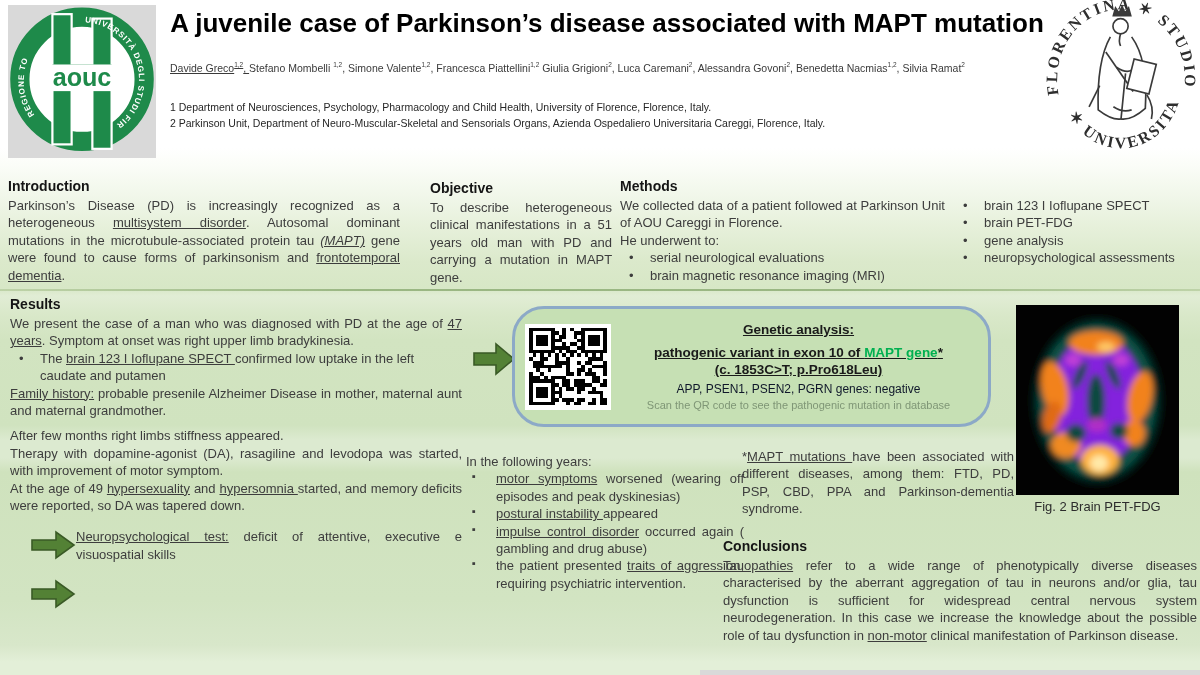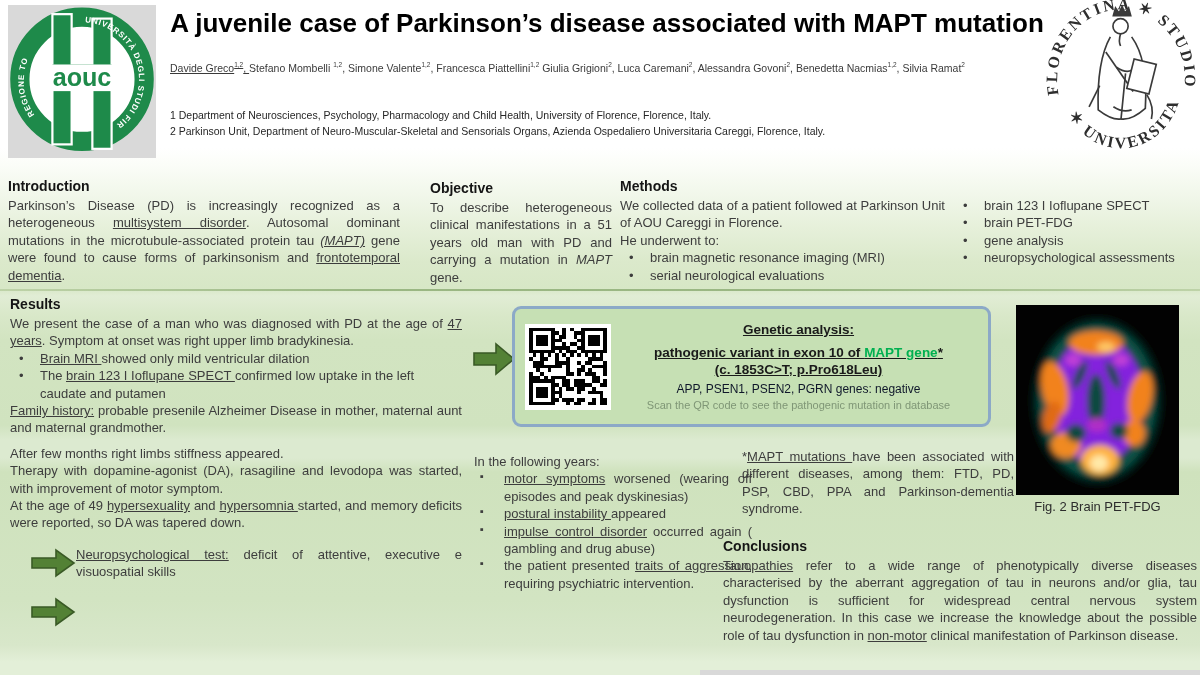--- a/index.html
+++ b/index.html
@@ -18,21 +18,21 @@
   .blist{list-style:none;margin:0;padding:0;font-size:13px;line-height:1.34;}
   .blist li{position:relative;padding-left:30px;margin:0;}
   .dot li::before{content:"\2022";position:absolute;left:9px;top:0;}
   .sq li::before{content:"\25AA";position:absolute;left:6px;top:-1px;font-size:11px;}
   .title{font-size:26px;font-weight:bold;color:#000;text-align:center;line-height:1.1;}
   .authors{font-size:10.5px;color:#3a3a3a;line-height:1.5;}
   .affil{font-size:10.5px;color:#262626;line-height:1.5;}
   .divider{height:2px;background:linear-gradient(90deg,#b9cfa2,#8fae77 30%,#8fae77 70%,#b9cfa2);opacity:.85;}
   .logo-box{background:#d9d9d9;}
   .gen-box{
-    background:#c6e0b4;border:3px solid #8ca9c7;border-radius:9px;
+    background:#c6e0b4;border:3px solid #8ca9c7;border-radius:32px;
     display:flex;align-items:center;gap:12px;padding:6px 14px 6px 10px;box-sizing:border-box;
   }
   .gen-text{flex:1;text-align:center;}
   .gen-h{font-size:13.5px;font-weight:bold;text-decoration:underline;color:#1a1a1a;margin-bottom:7px;}
   .gen-l1,.gen-l2{font-size:13.5px;font-weight:bold;color:#1a1a1a;line-height:1.3;text-decoration:underline;}
   .gen-l3{font-size:12px;color:#0f172a;margin-top:3px;line-height:1.3;}
   .gen-l4{font-size:11px;color:#7f9676;margin-top:2px;}
   .qr{background:#fff;padding:4px;width:78px;height:78px;flex:none;}
   .qr-grid{display:grid;grid-template-columns:repeat(21,1fr);grid-template-rows:repeat(21,1fr);width:78px;height:78px;}
   .qr-grid div{background:transparent;}
@@ -70,21 +70,21 @@
       <text font-family="Liberation Sans, sans-serif" font-size="5.4" font-weight="bold" fill="#ffffff" letter-spacing="0.6">
         <textPath href="#arcBL" startOffset="0">REGIONE TOSCANA S.S.N.</textPath>
       </text>
     </svg>
   </div>
 
   <div class="abs title" style="left:168px;top:9px;width:878px;">A juvenile case of Parkinson’s disease associated with MAPT mutation</div>
 
   <div class="abs authors" style="left:170px;top:60px;width:876px;"><span style="text-decoration: underline;">Davide Greco</span><span style="text-decoration: underline; vertical-align: super; font-size: 0.62em;">1,2</span><span style="text-decoration: underline;">, </span><span>Stefano Mombelli </span><span style="vertical-align: super; font-size: 0.62em;">1,2</span><span>, Simone Valente</span><span style="vertical-align: super; font-size: 0.62em;">1,2</span><span>, Francesca Piattellini</span><span style="vertical-align: super; font-size: 0.62em;">1,2</span><span> Giulia Grigioni</span><span style="vertical-align: super; font-size: 0.62em;">2</span><span>, Luca Caremani</span><span style="vertical-align: super; font-size: 0.62em;">2</span><span>, Alessandra Govoni</span><span style="vertical-align: super; font-size: 0.62em;">2</span><span>, Benedetta Nacmias</span><span style="vertical-align: super; font-size: 0.62em;">1,2</span><span>, Silvia Ramat</span><span style="vertical-align: super; font-size: 0.62em;">2</span></div>
 
-  <div class="abs affil" style="left:170px;top:108px;width:876px;">
+  <div class="abs affil" style="left:170px;top:100px;width:876px;">
     <div>1 Department of Neurosciences, Psychology, Pharmacology and Child Health, University of Florence, Florence, Italy.</div>
     <div>2 Parkinson Unit, Department of Neuro-Muscular-Skeletal and Sensorials Organs, Azienda Ospedaliero Universitaria Careggi, Florence, Italy.</div>
   </div>
 
   <div class="abs" style="left:1045px;top:0;width:152px;height:168px;">
     <svg width="152" height="168" viewBox="0 0 100 110">
       <defs>
         <path id="sealTop" d="M 9 62 A 42 46 0 1 1 91 62"></path>
         <path id="sealBot" d="M 13 70 A 40 44 0 0 0 87 70"></path>
       </defs>
@@ -111,50 +111,49 @@
     </svg>
   </div>
 
   <div class="abs" style="left:8px;top:178px;width:392px;">
     <div class="sec-h">Introduction</div>
     <p class="body-t"><span>Parkinson’s Disease (PD) is increasingly recognized as a heterogeneous </span><span style="text-decoration: underline;">multisystem disorder</span><span>. Autosomal dominant mutations in the microtubule-associated protein tau </span><span style="text-decoration: underline; font-style: italic;">(MAPT)</span><span> gene were found to cause forms of parkinsonism and </span><span style="text-decoration: underline;">frontotemporal dementia</span><span>.</span></p>
   </div>
 
   <div class="abs" style="left:430px;top:180px;width:182px;">
     <div class="sec-h">Objective</div>
-    <p class="body-t"><span>To describe heterogeneous clinical manifestations in a 51 years old man with PD and carrying a mutation in </span><span style="font-style: italic;">MAPT</span><span> gene.</span></p>
+    <p class="body-t"><span>To describe heterogeneous clinical manifestations in a 51 years old man with PD and carrying a mutation in </span><span style="">MAPT</span><span> gene.</span></p>
   </div>
 
   <div class="abs" style="left:620px;top:178px;width:578px;">
     <div class="sec-h">Methods</div>
     <div style="display:flex;gap:4px;">
       <div style="width:330px;flex:none;">
         <p class="body-t" style="text-align:left;">We collected data of a patient followed at Parkinson Unit of AOU Careggi in Florence.</p>
         <p class="body-t" style="text-align:left;">He underwent to:</p>
         <ul class="blist dot">
+          <li>serial neurological evaluations</li>
           <li>brain magnetic resonance imaging (MRI)</li>
-          <li>serial neurological evaluations</li>
         </ul>
       </div>
       <ul class="blist dot" style="flex:1;">
         <li>brain 123 I Ioflupane SPECT</li>
         <li>brain PET-FDG</li>
         <li>gene analysis</li>
         <li>neuropsychological assessments</li>
       </ul>
     </div>
   </div>
 
   <div class="abs divider" style="left:0;top:289px;width:1200px;"></div>
 
   <div class="abs" style="left:10px;top:296px;width:452px;">
     <div class="sec-h">Results</div>
     <p class="body-t"><span>We present the case of a man who was diagnosed with PD at the age of </span><span style="text-decoration: underline;">47 years</span><span>. Symptom at onset was right upper limb bradykinesia.</span></p>
     <ul class="blist dot">
-      <li><span style="text-decoration: underline;">Brain MRI </span><span>showed only mild ventricular dilation</span></li>
       <li><span>The </span><span style="text-decoration: underline;">brain 123 I Ioflupane SPECT </span><span>confirmed low uptake in the left caudate and putamen</span></li>
     </ul>
     <p class="body-t"><span style="text-decoration: underline;">Family history:</span><span> probable presenile Alzheimer Disease in mother, maternal aunt and maternal grandmother.</span></p>
     <div class="gap8"></div>
     <p class="body-t" style="text-align:left;">After few months right limbs stiffness appeared.</p>
     <p class="body-t">Therapy with dopamine-agonist (DA), rasagiline and levodopa was started, with improvement of motor symptom.</p>
     <p class="body-t"><span>At the age of 49 </span><span style="text-decoration: underline;">hypersexuality</span><span> and </span><span style="text-decoration: underline;">hypersomnia </span><span>started, and memory deficits were reported, so DA was tapered down.</span></p>
     <div class="gap14"></div>
     <div class="callout" style="padding-left:20px;">
       <svg class="arrow-svg" width="46" height="30" viewBox="0 0 46 30">
@@ -622,21 +621,21 @@
     </div>
     <div class="gen-text">
       <div class="gen-h">Genetic analysis:</div>
       <div class="gen-l1"><span>pathogenic variant in exon 10 of </span><span style="color: rgb(0, 176, 80);">MAPT gene</span><span>*</span></div>
       <div class="gen-l2">(c. 1853C&gt;T; p.Pro618Leu)</div>
       <div class="gen-l3">APP, PSEN1, PSEN2, PGRN genes: negative</div>
       <div class="gen-l4">Scan the QR code to see the pathogenic mutation in database</div>
     </div>
   </div>
 
-  <div class="abs" style="left:466px;top:453px;width:278px;margin-left:8px;">
+  <div class="abs" style="left:466px;top:453px;width:278px;">
     <p class="body-t" style="text-align:left;">In the following years:</p>
     <ul class="blist sq">
       <li class="body-t"><span style="text-decoration: underline;">motor symptoms</span><span> worsened (wearing off episodes and peak dyskinesias)</span></li>
       <li class="body-t"><span style="text-decoration: underline;">postural instability </span><span>appeared</span></li>
       <li class="body-t"><span style="text-decoration: underline;">impulse control disorder</span><span> occurred again ( gambling and drug abuse)</span></li>
       <li class="body-t"><span>the patient presented </span><span style="text-decoration: underline;">traits of aggression</span><span>, requiring psychiatric intervention.</span></li>
     </ul>
   </div>
 
   <p class="abs body-t" style="left:742px;top:448px;width:272px;"><span>*</span><span style="text-decoration: underline;">MAPT mutations </span><span>have been associated with different diseases, among them: FTD, PD, PSP, CBD, PPA and Parkinson-dementia syndrome.</span></p>

